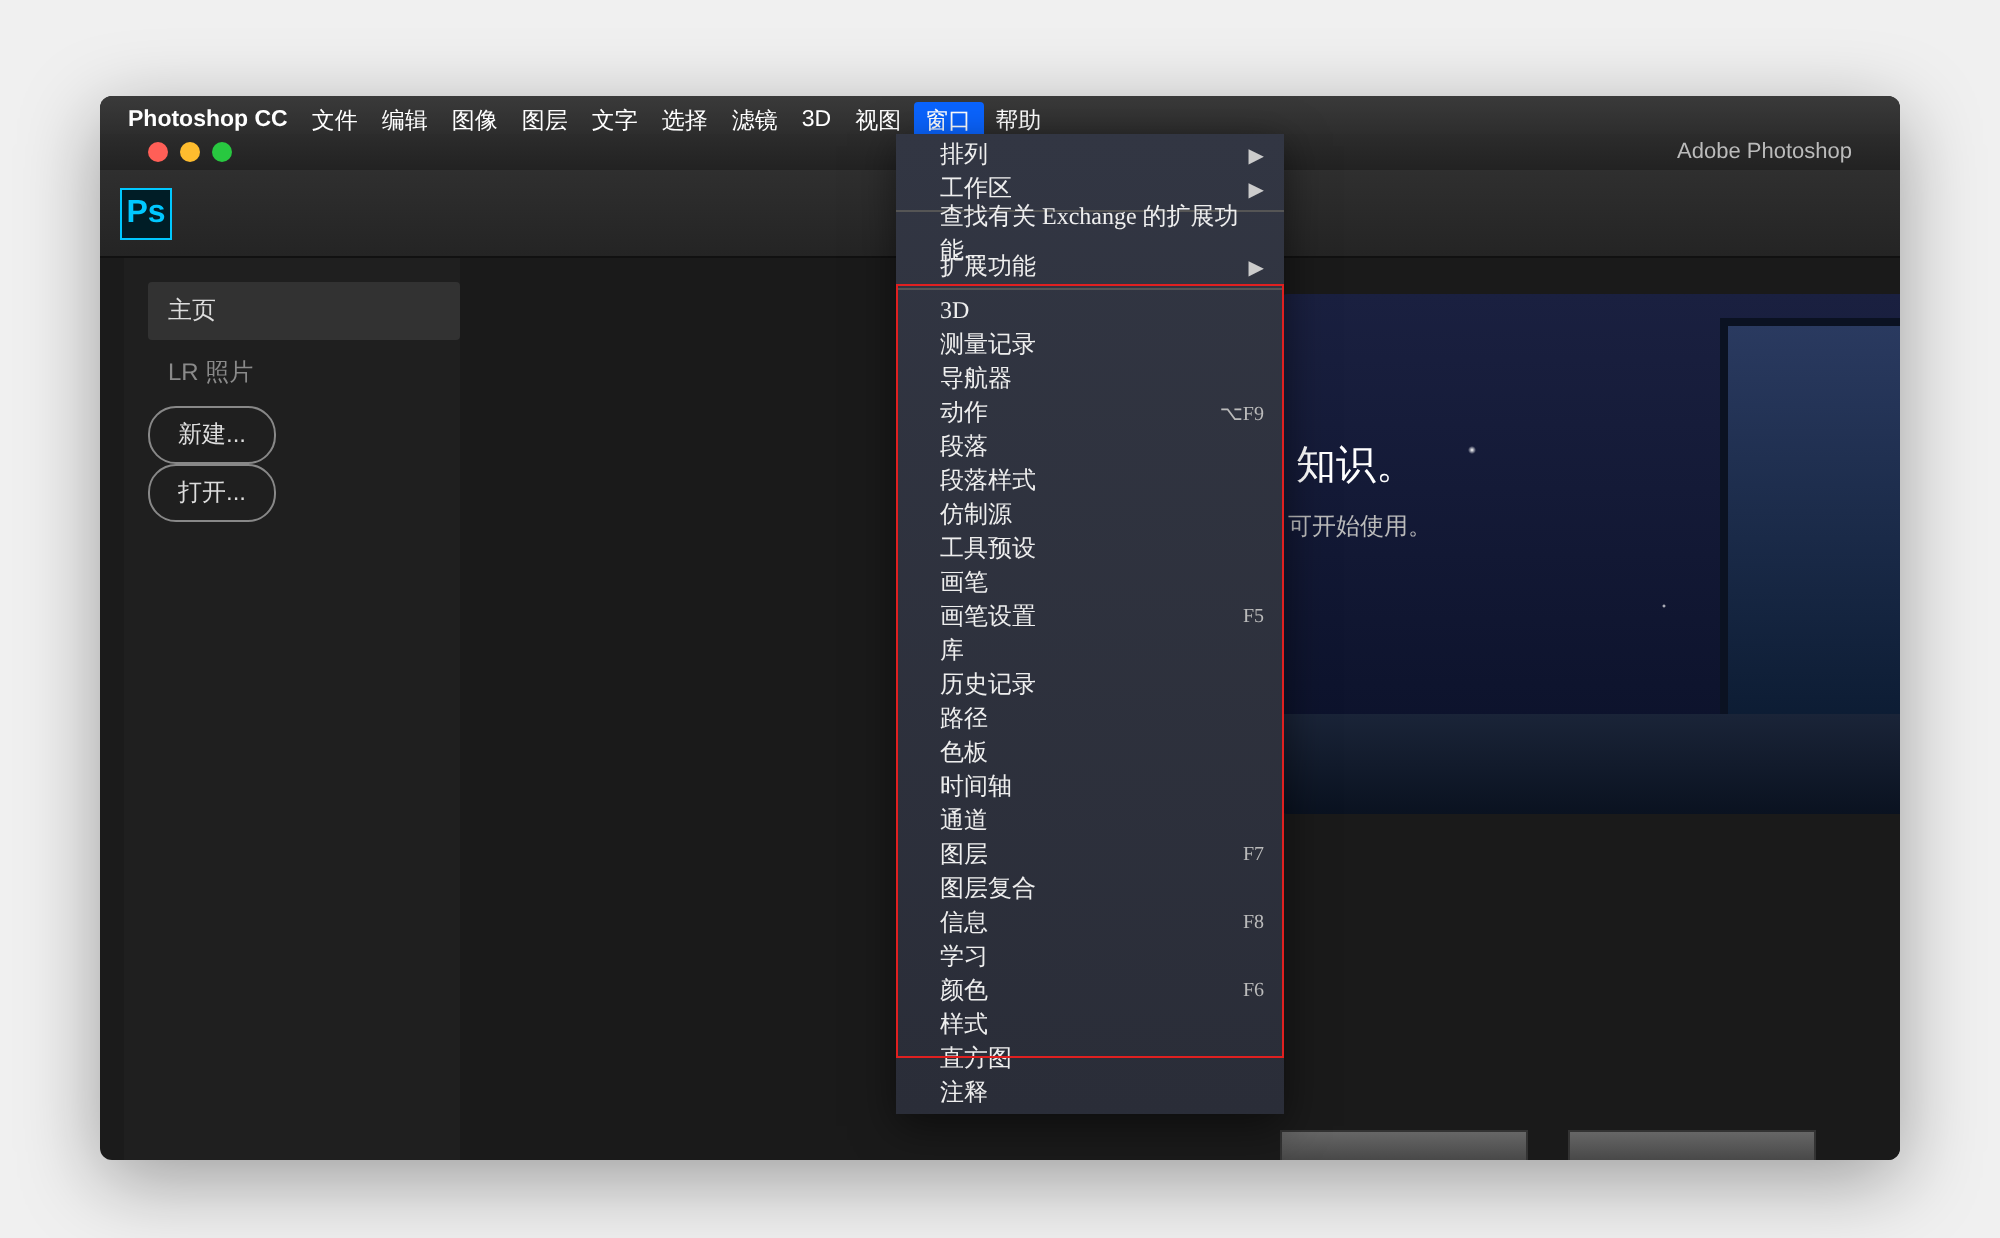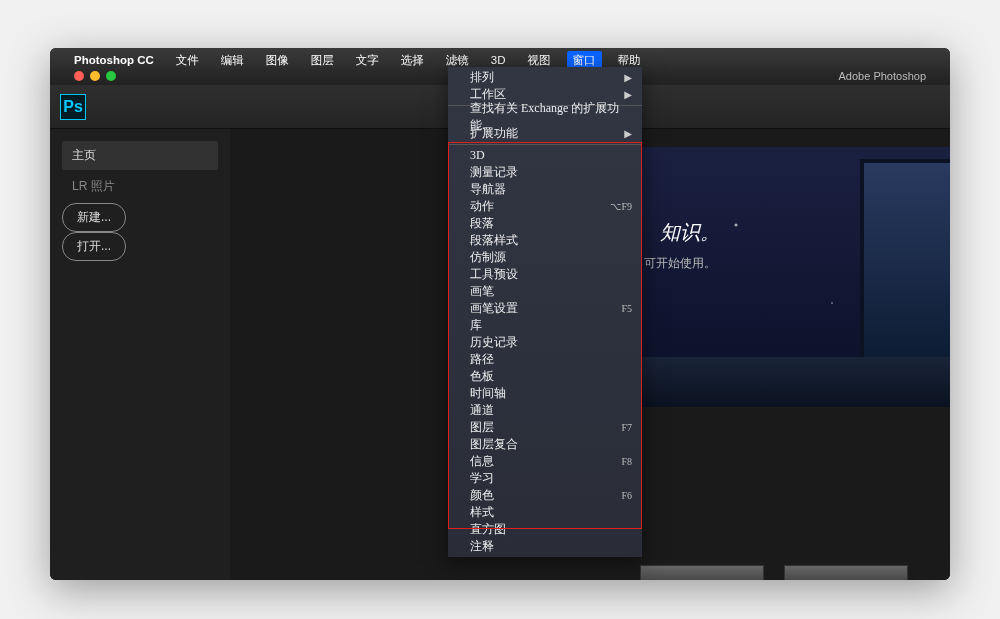--- a/index.html
+++ b/index.html
@@ -21,21 +21,20 @@
     border-radius: 6px;
     box-shadow: 0 10px 40px rgba(0,0,0,.35);
     overflow: hidden;
   }
   
   .menubar {
     position: absolute; left:0; top:0; right:0; height: 19px;
     background: linear-gradient(#3a3a3a,#2a2a2a);
     display: flex; align-items: center;
     padding: 12px 8px;
-    gap: 10px;
     font-size: 11.5px;
     color: #fff;
   }
   .menubar .apple { font-size: 13px; }
   .menubar .mi { padding: 2px 6px; cursor: default; border-radius: 2px; white-space: nowrap;}
   .menubar .mi.active { background: #0a64ff; }
   
   .titlebar {
     position: absolute; left:0; top:19px; right:0; height:18px;
     background: linear-gradient(#2c2c2c,#222);
@@ -57,21 +56,21 @@
   }
   .ps-logo {
     width:26px; height:26px;
     border:1px solid #00c8ff;
     display:flex; align-items:center; justify-content:center;
     color:#00c8ff; font-weight:700; font-size:16px;
     background:#001d26;
   }
   
   .leftpanel {
-    position:absolute; left:0; top:81px; bottom:0; width:180px;
+    position:absolute; left:12px; top:81px; bottom:0; width:180px;
     background:#1f1f1f;
     padding: 12px;
   }
   .leftpanel .hp-item {
     padding:6px 10px;
     font-size:12px; color:#ddd;
     border-radius:2px;
     margin-bottom:2px;
   }
   .leftpanel .hp-item.sel { background:#323232; }
@@ -112,22 +111,22 @@
   .promo-window {
     position:absolute; left:220px; top:12px; width:230px; height:220px;
     background: linear-gradient(180deg,#2a3a60,#0a1a30);
     border:4px solid #0b1222;
   }
   .promo-floor{
     position:absolute; left:0; right:0; bottom:0; height:50px;
     background: linear-gradient(180deg,#1a2438,#0a1220);
   }
   .promo-text{
-    position:absolute; left:20px; top:72px; color:#fff;
-    font-size:20px; font-weight:300;font-style:italic;
+    position:absolute; left:8px; top:72px; color:#fff;
+    font-size:20px; font-weight:300;
   }
   .promo-sub{
     position:absolute; left:4px; top:108px; color:#bbb; font-size:12px;
   }
   .welcome{
     position:absolute; right:-6px; top:30px;
     color:#fff; font-size:24px; font-weight:300;
     white-space:nowrap;
   }
   .thumbs{

